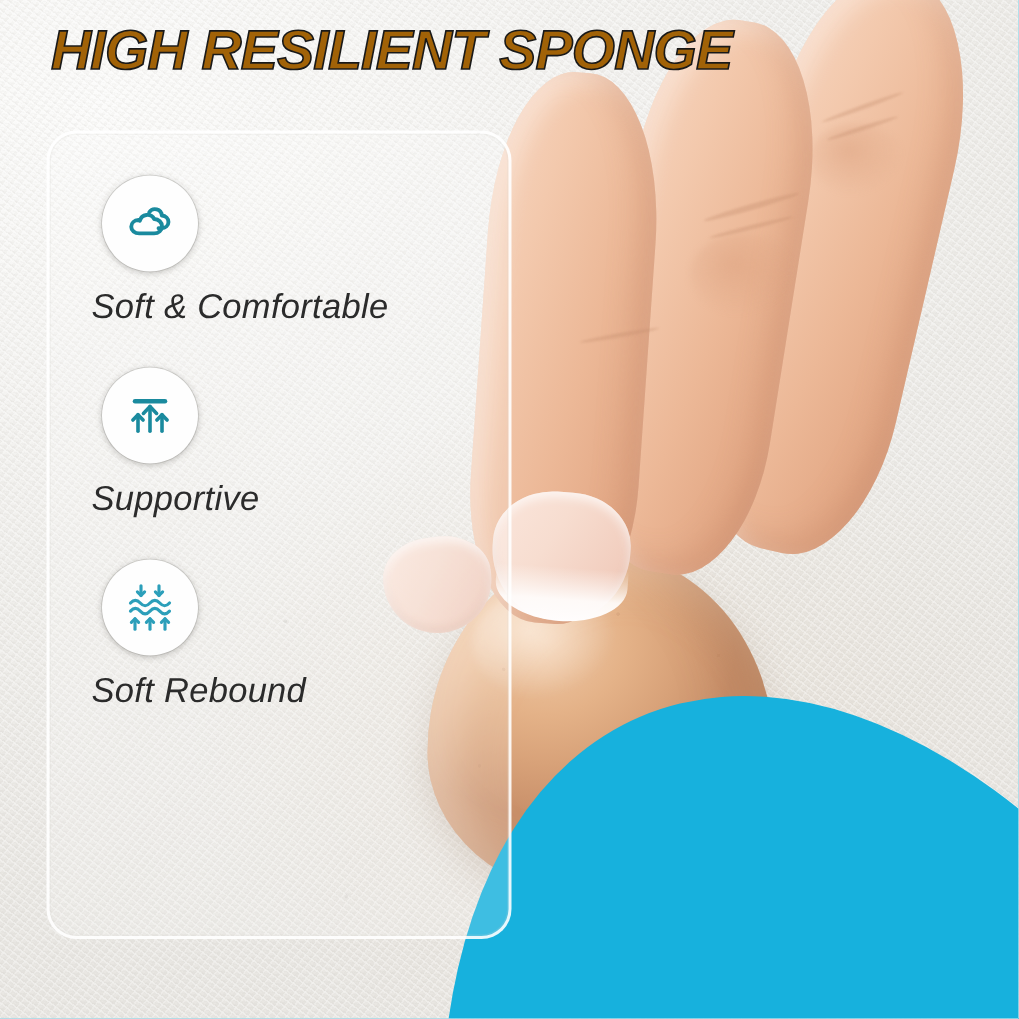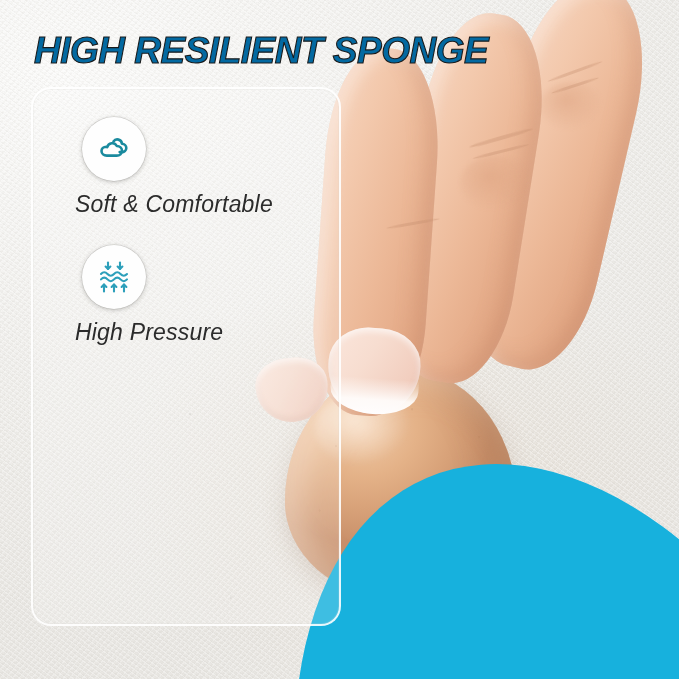--- a/index.html
+++ b/index.html
@@ -107,44 +107,44 @@
   
   .card{
     position:absolute;left:31px;top:87px;width:306px;height:535px;
     border-radius:20px;
     border:2px solid rgba(255,255,255,.88);
     background:rgba(255,255,255,.17);
     box-shadow:0 0 0 1px rgba(210,208,204,.18) inset;
   }
   .features{
     position:absolute;left:0;top:0;width:100%;height:100%;
-    padding:22px 0 0 14px;box-sizing:border-box;
+    padding:22px 0 0 0;box-sizing:border-box;
   }
   .feature{position:relative;height:128px;}
   .icon-circle{
     position:absolute;left:35px;top:6px;width:64px;height:64px;border-radius:50%;
     background:#fefefe;
     box-shadow:0 1px 4px rgba(120,118,114,.45), 0 0 0 .5px rgba(150,148,144,.35);
     display:flex;align-items:center;justify-content:center;
   }
   .icon-circle svg{display:block;}
   .feature-label{
     position:absolute;left:28px;top:80px;
     font-family:"Liberation Sans", sans-serif;
     font-style:italic;font-size:23px;font-weight:400;
     color:#2b2b2b;letter-spacing:.2px;white-space:nowrap;
   }
 
   
   .title{
-    position:absolute;left:34px;top:30px;
+    position:absolute;left:34px;top:13px;
     font-family:"Liberation Sans", sans-serif;
     font-style:italic;font-weight:bold;
     font-size:37px;letter-spacing:-.5px;
-    color:#0369a1;
+    color:#a16207;
     -webkit-text-stroke:1.1px #191919;
     white-space:nowrap;
   }
 </style>
 </head>
 <body>
 
 <div id="stage">
 
   <div class="foam"></div>
@@ -187,39 +187,53 @@
       <div class="feature">
         <div class="icon-circle">
           <svg width="40" height="40" viewBox="0 0 40 40" fill="none" stroke="#1a8a9e" stroke-width="2.6" stroke-linecap="round" stroke-linejoin="round">
             <path d="M19.5 12.5a4.6 4.6 0 0 1 8.4 2.2c2.6.2 4.4 2.1 4.4 4.3 0 2.3-2 4.1-4.6 4.1h-2"></path>
             <path d="M13.2 18.2a5.2 5.2 0 0 1 9.6-1.2c3 .1 5.2 2.3 5.2 4.9 0 2.6-2.3 4.7-5.3 4.7h-9.9c-3 0-5.3-2-5.3-4.5 0-2.4 2-4.3 4.8-4.4z"></path>
           </svg>
         </div>
         <div class="feature-label">Soft &amp; Comfortable</div>
       </div>
 
+      <div class="feature">
+        <div class="icon-circle">
+          <svg width="40" height="40" viewBox="0 0 40 40" fill="none" stroke="#1a8a9e" stroke-width="2.4" stroke-linecap="round" stroke-linejoin="round">
+            <line x1="10" y1="10.5" x2="30" y2="10.5" stroke-width="3"></line>
+            <line x1="20" y1="30.5" x2="20" y2="14"></line>
+            <polyline points="15.6,18.6 20,14 24.4,18.6"></polyline>
+            <line x1="12" y1="30.5" x2="12" y2="19.5"></line>
+            <polyline points="8.6,23 12,19.5 15.4,23"></polyline>
+            <line x1="28" y1="30.5" x2="28" y2="19.5"></line>
+            <polyline points="24.6,23 28,19.5 31.4,23"></polyline>
+          </svg>
+        </div>
+        <div class="feature-label">Supportive</div>
+      </div>
 
       <div class="feature">
         <div class="icon-circle">
           <svg width="40" height="40" viewBox="0 0 40 40" fill="none" stroke="#2c9fba" stroke-width="2.1" stroke-linecap="round" stroke-linejoin="round">
             <line x1="14" y1="5.5" x2="14" y2="12"></line>
             <polyline points="11.6,9.6 14,12 16.4,9.6"></polyline>
             <line x1="26" y1="5.5" x2="26" y2="12"></line>
             <polyline points="23.6,9.6 26,12 28.4,9.6"></polyline>
             <path d="M7 17c2.2-2.4 4.3-2.4 6.5 0s4.3 2.4 6.5 0 4.3-2.4 6.5 0 4.3 2.4 6.5 0"></path>
             <path d="M7 22.4c2.2-2.4 4.3-2.4 6.5 0s4.3 2.4 6.5 0 4.3-2.4 6.5 0 4.3 2.4 6.5 0"></path>
             <line x1="10" y1="34.5" x2="10" y2="27.5"></line>
             <polyline points="7.6,29.9 10,27.5 12.4,29.9"></polyline>
             <line x1="20" y1="34.5" x2="20" y2="27.5"></line>
             <polyline points="17.6,29.9 20,27.5 22.4,29.9"></polyline>
             <line x1="30" y1="34.5" x2="30" y2="27.5"></line>
             <polyline points="27.6,29.9 30,27.5 32.4,29.9"></polyline>
           </svg>
         </div>
-        <div class="feature-label">High Pressure</div>
+        <div class="feature-label">Soft Rebound</div>
       </div>
 
 
     </div>
   </div>
 
   <div class="title">HIGH RESILIENT SPONGE</div>
 
 </div>
 

